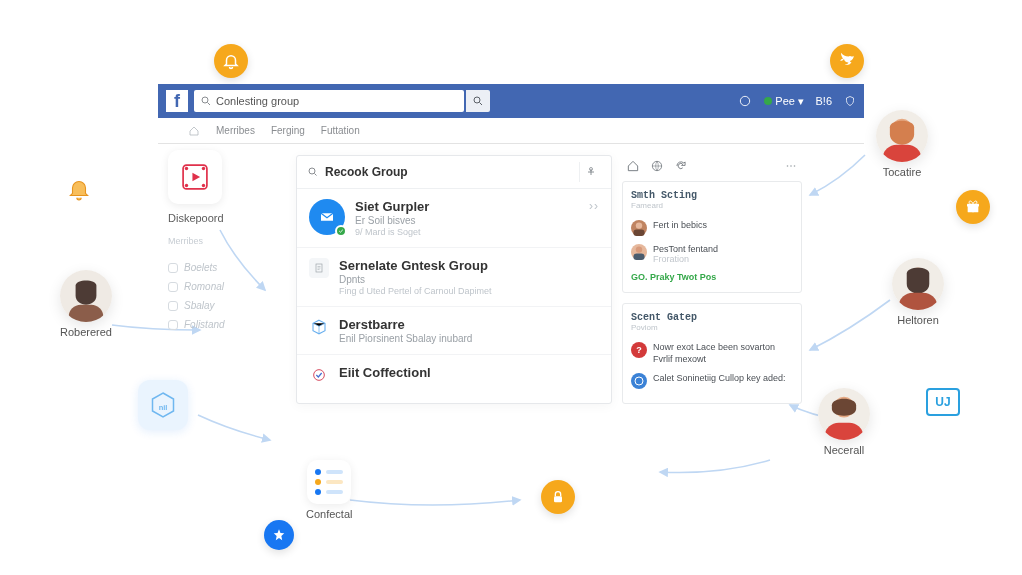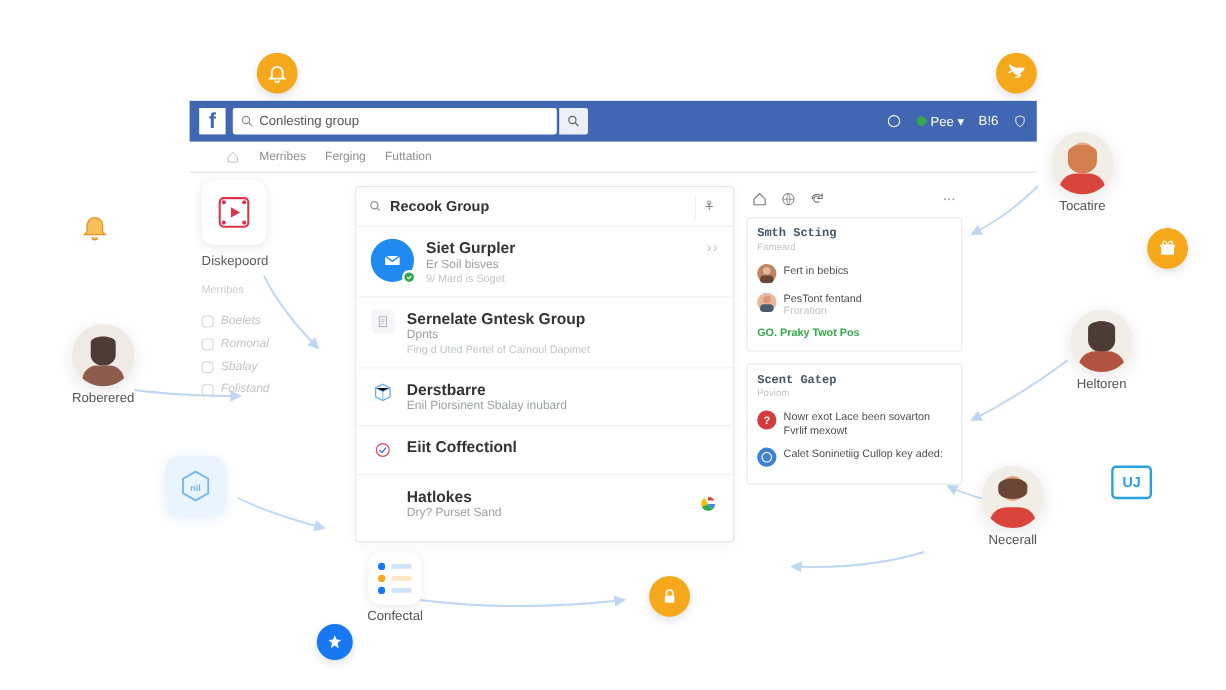--- a/index.html
+++ b/index.html
@@ -547,36 +547,20 @@
       <svg viewBox="0 0 24 24" width="16" height="16">
           <circle cx="12" cy="12" r="8" fill="none" stroke="#d64b60" stroke-width="1.5"></circle>
           <path d="M8 12l3 3 5-6" stroke="#466dd0" stroke-width="1.8" fill="none"></path>
         </svg>
     </div>
     <div class="ci-body">
       <div class="ci-title">Eiit Coffectionl</div>
     </div>
   </div>
 
-  <div class="center-item">
-    <div class="ci-icon small" style="background:transparent;"></div>
-    <div class="ci-body">
-      <div class="ci-title">Hatlokes</div>
-      <div class="ci-sub">Dry? Purset Sand</div>
-    </div>
-    <div class="ci-ggl">
-      <svg viewBox="0 0 24 24" width="18" height="18">
-          <circle cx="12" cy="12" r="10" fill="#fff"></circle>
-          <path d="M12 4a8 8 0 017 4h-7z" fill="#ea4335"></path>
-          <path d="M20 12a8 8 0 01-3 6l-5-6z" fill="#4285f4"></path>
-          <path d="M17 18a8 8 0 01-12-3l7-3z" fill="#34a853"></path>
-          <path d="M5 15a8 8 0 013-10l4 7z" fill="#fbbc05"></path>
-        </svg>
-    </div>
-  </div>
 </div>
 
 <div class="rightpanel">
   <div class="right-icons">
     <svg class="ricon" viewBox="0 0 24 24">
         <path d="M4 12l8-8 8 8v8H4z" fill="none" stroke="#70767c" stroke-width="1.6"></path>
       </svg>
     <svg class="ricon" viewBox="0 0 24 24">
         <circle cx="12" cy="12" r="8" fill="none" stroke="#70767c" stroke-width="1.4"></circle>
         <path d="M4 12h16M12 4c3 4 3 12 0 16M12 4c-3 4-3 12 0 16" stroke="#70767c" stroke-width="1" fill="none"></path>

